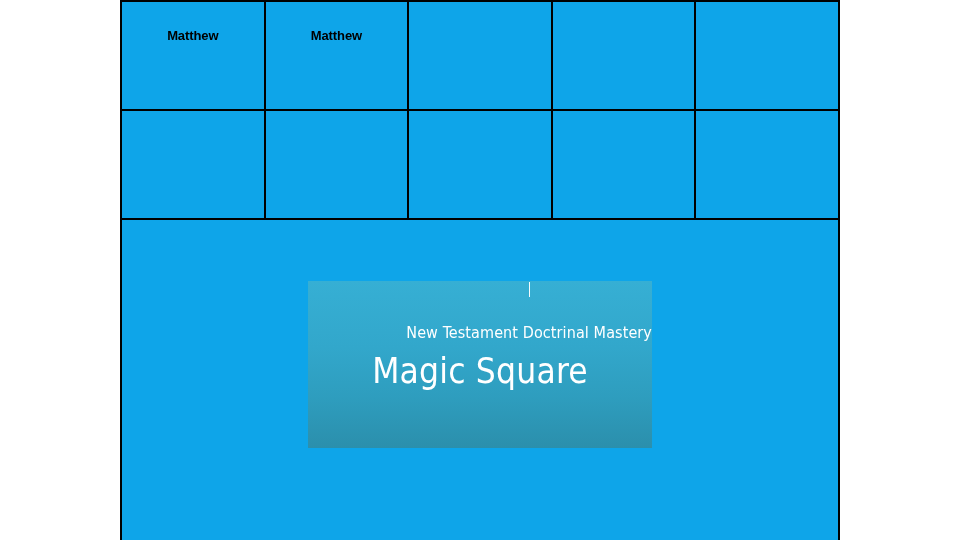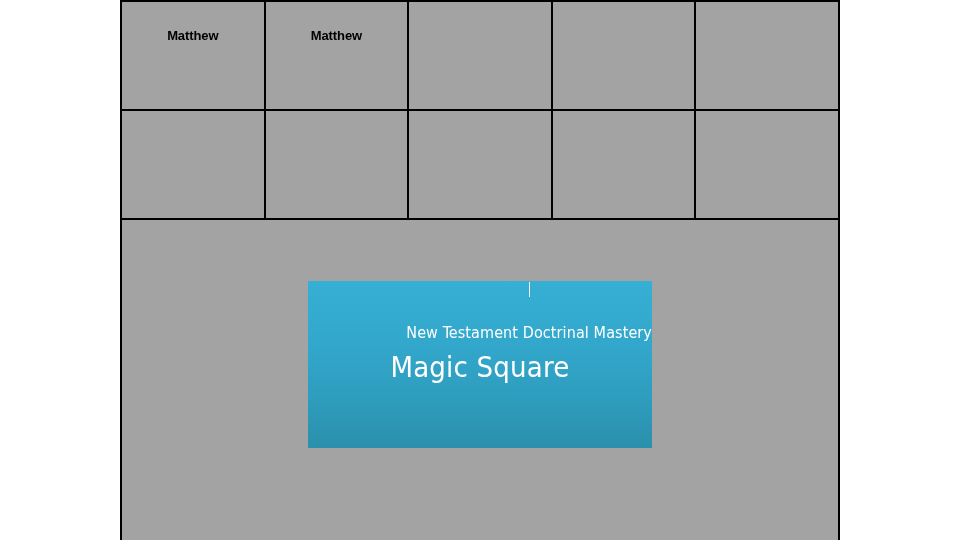--- a/index.html
+++ b/index.html
@@ -33,21 +33,21 @@
     width: 720px;
     height: 537px;
     border-collapse: collapse;
     table-layout: fixed;
     background: #ffffff;
   }
   #magic-square-table td {
     border: 2px solid #000000;
     padding: 0;
     margin: 0;
-    background: #a3a3a3;
+    background: #0ea5e9;
     vertical-align: top;
     overflow: hidden;
   }
   #magic-square-table tr.grid-row td {
     height: 107px;
   }
   #magic-square-table tr.wide-row td {
     height: 321px;
   }
 
@@ -102,21 +102,21 @@
     white-space: nowrap;
   }
 
   #title-main {
     position: absolute;
     left: 0;
     top: 70px;
     width: 344px;
     text-align: center;
     font-family: "DejaVu Sans Condensed", "Liberation Sans", sans-serif;
-    font-size: 29px;
+    font-size: 35px;
     font-weight: 300;
     color: #ffffff;
     line-height: 1.15;
     letter-spacing: 0.2px;
     white-space: nowrap;
   }
 </style>
 </head>
 <body>
 

